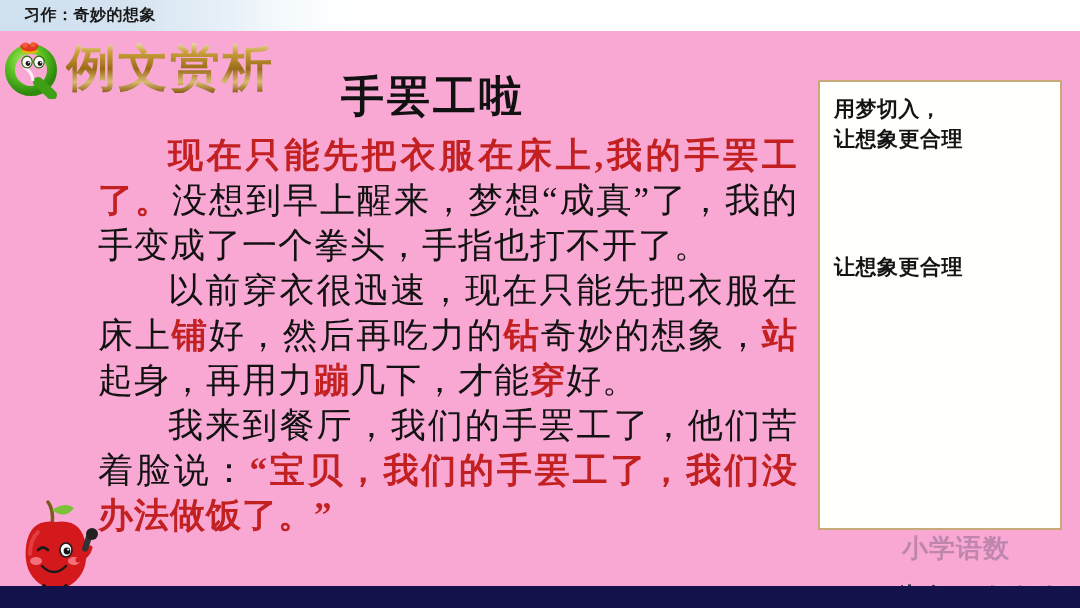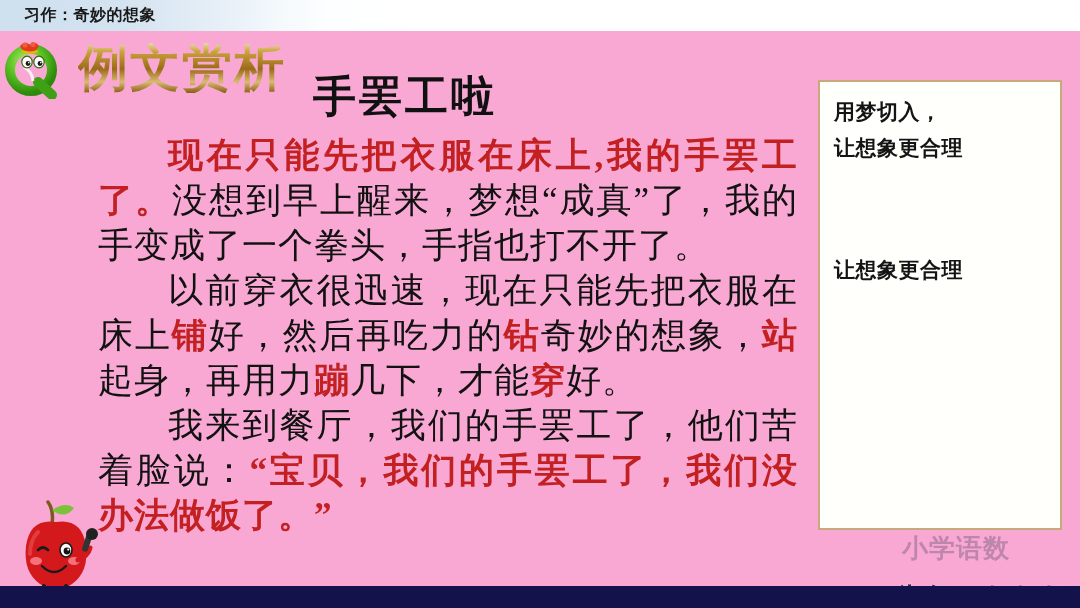--- a/index.html
+++ b/index.html
@@ -56,21 +56,21 @@
     align-items: center;
   }
   .q-logo {
     width: 60px;
     height: 62px;
     position: relative;
     margin-left: 2px;
     flex: 0 0 auto;
   }
   .section-title {
-    margin-left: 16px;
+    margin-left: 4px;
     font-size: 50px;
     font-weight: bold;
     line-height: 1;
     letter-spacing: 2px;
     background: linear-gradient(to bottom,
                 #e8d9a8 0%,
                 #c9a13c 18%,
                 #9a6b18 52%,
                 #d8bb72 78%,
                 #8a5d14 100%);
@@ -87,20 +87,21 @@
     position: absolute;
     left: 0;
     top: 68px;
     width: 810px;
     text-align: center;
     font-size: 43px;
     font-weight: bold;
     color: #111111;
     letter-spacing: 3px;
     font-family: "Liberation Sans", "DejaVu Sans", sans-serif;
+    padding-left: 28px;
   }
 
   
   .essay-body {
     position: absolute;
     left: 98px;
     top: 133px;
     width: 700px;
     font-family: "Liberation Serif", "DejaVu Serif", serif;
     font-size: 35px;
@@ -126,21 +127,21 @@
     border: 2px solid #c8a97c;
     background: #fffffc;
     box-sizing: border-box;
   }
   .annot-item {
     position: absolute;
     left: 14px;
     width: 216px;
     font-size: 21px;
     font-weight: bold;
-    line-height: 36px;
+    line-height: 30px;
     color: #141414;
     letter-spacing: 0.5px;
   }
   .annot-0 { top: 12px; }
   .annot-1 { top: 170px; }
   .annot-2 { top: 290px; }
 
   
   .apple-mascot {
     position: absolute;

